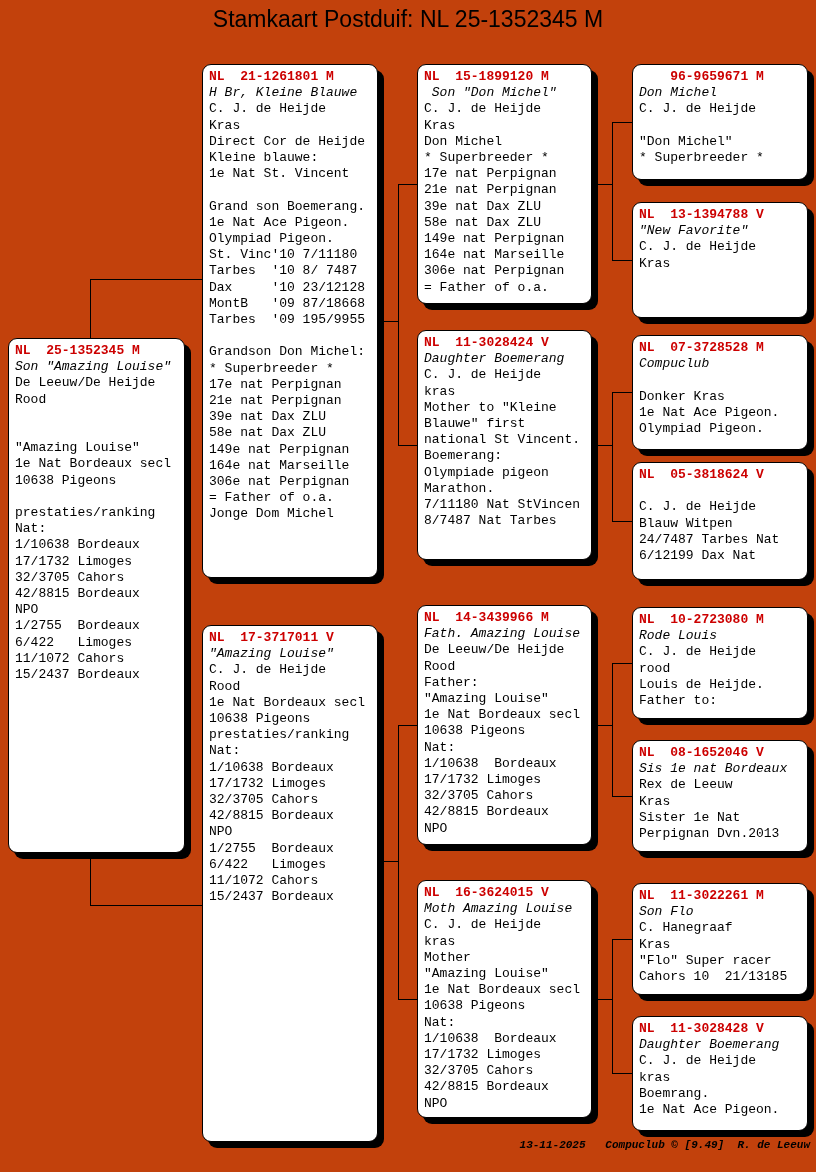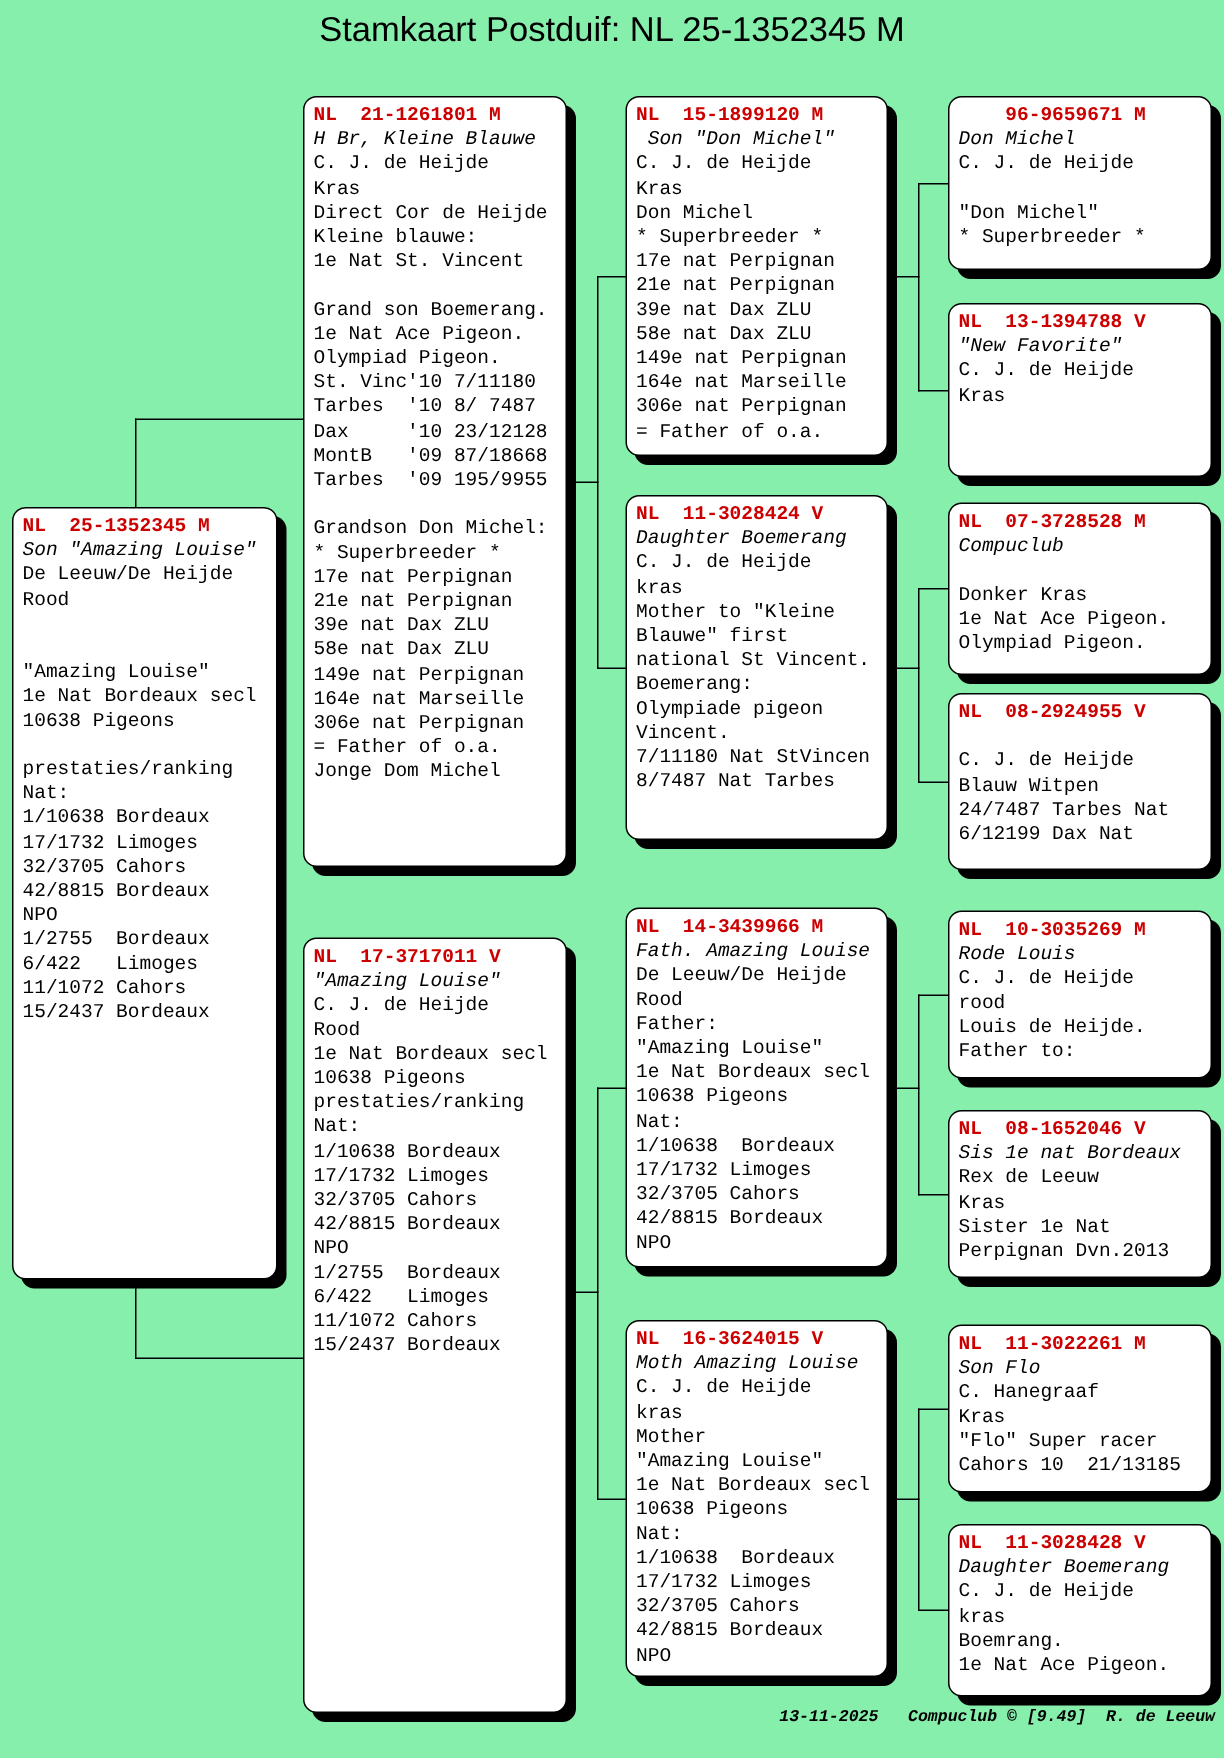--- a/index.html
+++ b/index.html
@@ -1,17 +1,17 @@
 <!DOCTYPE html>
 <html><head>
 <meta charset="utf-8">
 <style>
   html,body { margin:0; padding:0; background:#ffffff; }
   #page {
-    position:relative; width:816px; height:1172px; background:#86efac;
+    position:relative; width:816px; height:1172px; background:#c2410c;
     font-family:"Liberation Mono", "DejaVu Sans Mono", monospace;
     overflow:hidden;
   }
   .title {
     position:absolute; top:6px; left:0; width:100%;
     text-align:center; font-family:"Liberation Sans", sans-serif;
     font-size:23px; color:#000;
   }
   .pbox {
     position:absolute; background:#fff; border:1px solid #000;
@@ -170,21 +170,21 @@
   <div class="pbox" style="left:417px;top:330px;width:175px;height:230px">
       <div class="ln ring">NL  11-3028424 V</div>
       <div class="ln pname">Daughter Boemerang</div>
       <div class="ln pbold">C. J. de Heijde</div>
       <div class="ln">kras</div>
       <div class="ln">Mother to "Kleine</div>
       <div class="ln">Blauwe" first</div>
       <div class="ln">national St Vincent.</div>
       <div class="ln">Boemerang:</div>
       <div class="ln">Olympiade pigeon</div>
-      <div class="ln">Vincent.</div>
+      <div class="ln">Marathon.</div>
       <div class="ln">7/11180 Nat StVincen</div>
       <div class="ln">8/7487 Nat Tarbes</div>
     </div>
   <div class="pbox" style="left:417px;top:605px;width:175px;height:240px">
       <div class="ln ring">NL  14-3439966 M</div>
       <div class="ln pname">Fath. Amazing Louise</div>
       <div class="ln pbold">De Leeuw/De Heijde</div>
       <div class="ln">Rood</div>
       <div class="ln">Father:</div>
       <div class="ln">"Amazing Louise"</div>
@@ -230,29 +230,29 @@
     </div>
   <div class="pbox" style="left:632px;top:335px;width:176px;height:115px">
       <div class="ln ring">NL  07-3728528 M</div>
       <div class="ln pname">Compuclub</div>
       <div class="ln">&nbsp;</div>
       <div class="ln">Donker Kras</div>
       <div class="ln">1e Nat Ace Pigeon.</div>
       <div class="ln">Olympiad Pigeon.</div>
     </div>
   <div class="pbox" style="left:632px;top:462px;width:176px;height:118px">
-      <div class="ln ring">NL  08-2924955 V</div>
+      <div class="ln ring">NL  05-3818624 V</div>
       <div class="ln">&nbsp;</div>
       <div class="ln pbold">C. J. de Heijde</div>
       <div class="ln">Blauw Witpen</div>
       <div class="ln">24/7487 Tarbes Nat</div>
       <div class="ln">6/12199 Dax Nat</div>
     </div>
   <div class="pbox" style="left:632px;top:607px;width:176px;height:112px">
-      <div class="ln ring">NL  10-3035269 M</div>
+      <div class="ln ring">NL  10-2723080 M</div>
       <div class="ln pname">Rode Louis</div>
       <div class="ln pbold">C. J. de Heijde</div>
       <div class="ln">rood</div>
       <div class="ln">Louis de Heijde.</div>
       <div class="ln">Father to:</div>
     </div>
   <div class="pbox" style="left:632px;top:740px;width:176px;height:112px">
       <div class="ln ring">NL  08-1652046 V</div>
       <div class="ln pname">Sis 1e nat Bordeaux</div>
       <div class="ln pbold">Rex de Leeuw</div>

